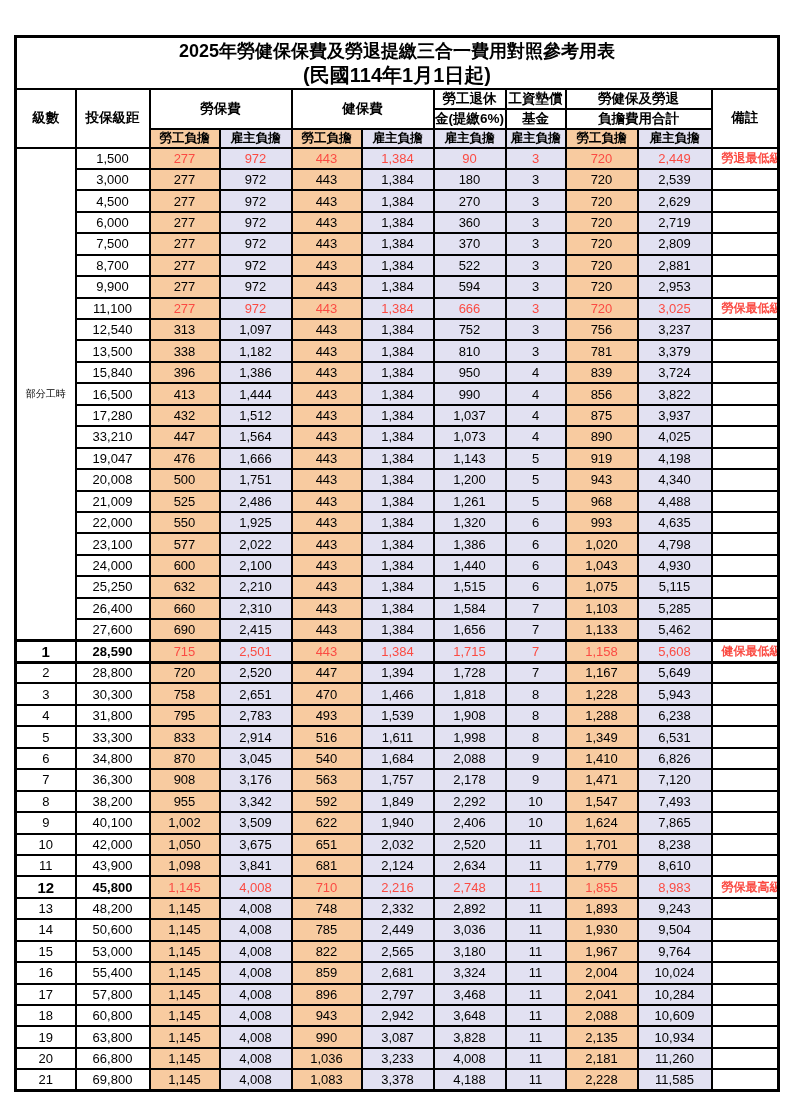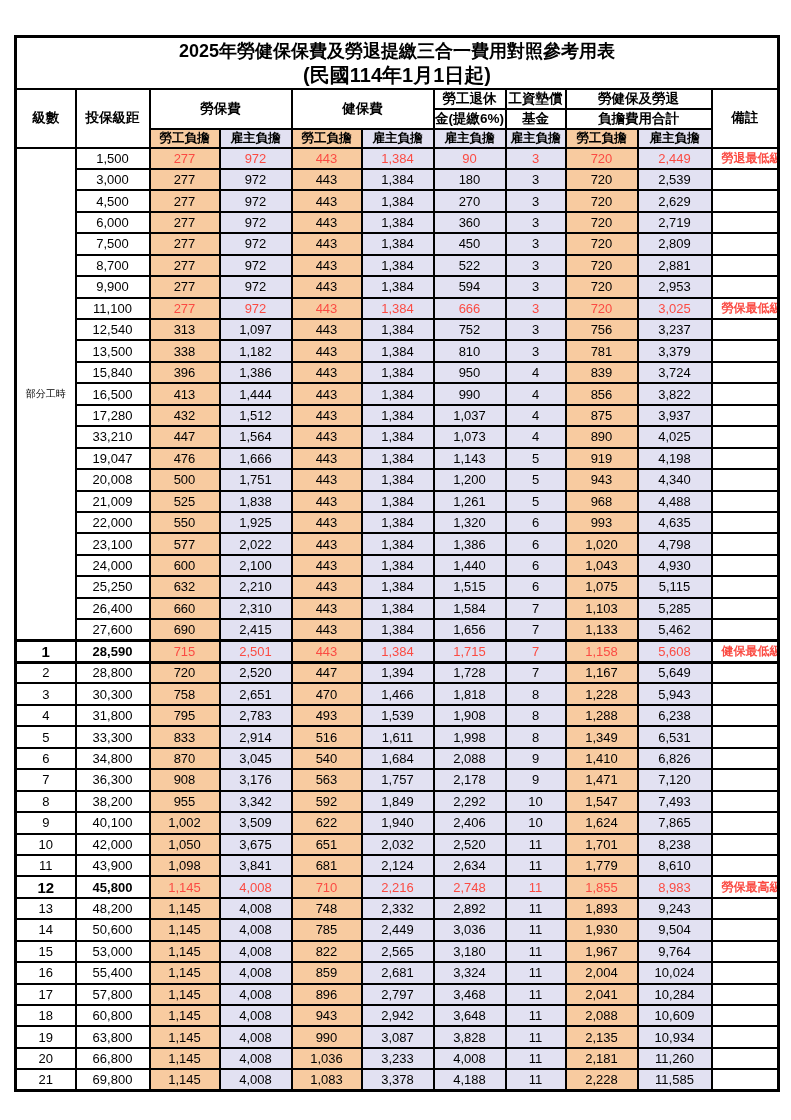--- a/index.html
+++ b/index.html
@@ -137,21 +137,21 @@
           <td class="val fill-emp">720</td>
           <td class="val fill-er">2,719</td>
           <td class="remark-cell"></td>
         </tr>
         <tr class="">
           <td class="bracket-cell">7,500</td>
           <td class="val fill-emp">277</td>
           <td class="val fill-er">972</td>
           <td class="val fill-emp">443</td>
           <td class="val fill-er">1,384</td>
-          <td class="val fill-er">450</td>
+          <td class="val fill-er">370</td>
           <td class="val fill-er">3</td>
           <td class="val fill-emp">720</td>
           <td class="val fill-er">2,809</td>
           <td class="remark-cell"></td>
         </tr>
         <tr class="">
           <td class="bracket-cell">8,700</td>
           <td class="val fill-emp">277</td>
           <td class="val fill-er">972</td>
           <td class="val fill-emp">443</td>
@@ -278,21 +278,21 @@
           <td class="val fill-er">1,384</td>
           <td class="val fill-er">1,200</td>
           <td class="val fill-er">5</td>
           <td class="val fill-emp">943</td>
           <td class="val fill-er">4,340</td>
           <td class="remark-cell"></td>
         </tr>
         <tr class="">
           <td class="bracket-cell">21,009</td>
           <td class="val fill-emp">525</td>
-          <td class="val fill-er">1,838</td>
+          <td class="val fill-er">2,486</td>
           <td class="val fill-emp">443</td>
           <td class="val fill-er">1,384</td>
           <td class="val fill-er">1,261</td>
           <td class="val fill-er">5</td>
           <td class="val fill-emp">968</td>
           <td class="val fill-er">4,488</td>
           <td class="remark-cell"></td>
         </tr>
         <tr class="">
           <td class="bracket-cell">22,000</td>

